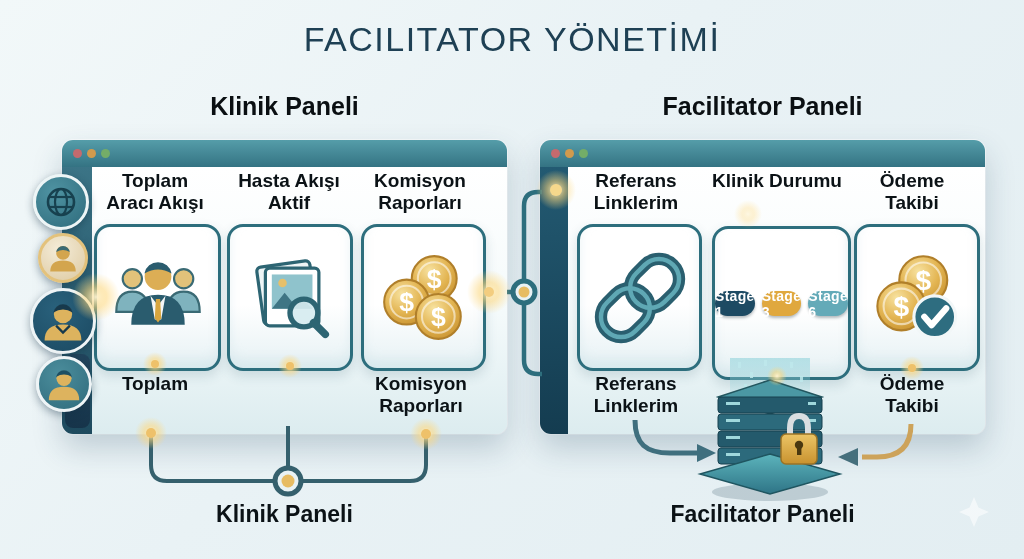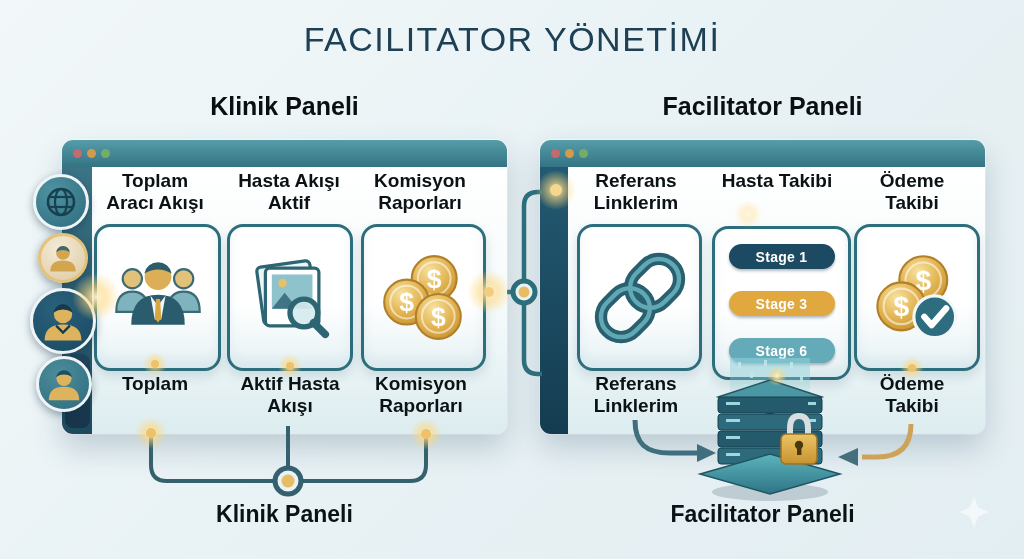--- a/index.html
+++ b/index.html
@@ -27,21 +27,21 @@
     box-shadow:0 3px 8px rgba(15,45,65,.4);z-index:4;}
   
   .col-h{position:absolute;top:170px;text-align:center;font-size:19px;font-weight:700;
     line-height:22px;color:#0b1216;z-index:2;}
   .col-f{position:absolute;top:373px;text-align:center;font-size:19px;font-weight:700;
     line-height:22px;color:#0b1216;z-index:2;}
   .card{position:absolute;top:224px;height:141px;border:3px solid #2d6e7d;border-radius:16px;
     background:linear-gradient(180deg,#ffffff 55%,#e6f1f4 100%);z-index:2;
     box-shadow:0 5px 12px rgba(40,80,100,.16),inset 0 -8px 12px rgba(160,200,210,.20);
     display:flex;align-items:center;justify-content:center;}
-  .stage-inner{display:flex;flex-direction:column;gap:22px;width:100%;padding-top:1px;}
+  .stage-inner{display:flex;flex-direction:row;gap:7px;width:100%;padding-top:1px;}
   .pill{width:106px;height:25px;border-radius:13px;color:#ffffff;font-size:14px;font-weight:700;
     letter-spacing:.3px;display:flex;align-items:center;justify-content:center;margin:0 auto;
     box-shadow:0 2px 3px rgba(10,30,40,.30);}
   .bottom-label{position:absolute;top:501px;font-size:23px;font-weight:700;color:#0b1216;
     text-align:center;z-index:6;}
   .overlay{position:absolute;left:0;top:0;z-index:6;pointer-events:none;}
   .server-wrap{position:absolute;left:680px;top:352px;z-index:5;}
 </style>
 </head>
 <body>
@@ -158,24 +158,20 @@
         <circle cx="60" cy="64" r="22" fill="url(#goldG)" stroke="#b07f2a" stroke-width="2"></circle>
         <circle cx="60" cy="64" r="16" fill="none" stroke="rgba(255,255,255,.55)" stroke-width="2"></circle>
         <text x="60" y="73" text-anchor="middle" font-size="26" font-weight="bold" fill="#ffffff" font-family="Liberation Sans, sans-serif">$</text>
       </g>
     </svg>
   </div>
 
   <div class="col-f" style="left:85px;width:140px;">
     <div>Toplam</div>
   </div>
-  <div class="col-f" style="left:215px;width:150px;">
-    <div>Aktif Hasta</div>
-    <div>Akışı</div>
-  </div>
   <div class="col-f" style="left:351px;width:140px;">
     <div>Komisyon</div>
     <div>Raporları</div>
   </div>
 
   <div class="window" style="left:540px;">
     <div class="titlebar">
       <span class="tdot" style="left:11px;background:#c56a6e;"></span>
       <span class="tdot" style="left:25px;background:#d19a4d;"></span>
       <span class="tdot" style="left:39px;background:#74ad68;"></span>
@@ -183,21 +179,21 @@
     <div class="win-body">
       <div class="strip strip-right"></div>
     </div>
   </div>
 
   <div class="col-h" style="left:566px;width:140px;">
     <div>Referans</div>
     <div>Linklerim</div>
   </div>
   <div class="col-h" style="left:697px;width:160px;">
-    <div>Hasta Takibi</div>
+    <div>Klinik Durumu</div>
   </div>
   <div class="col-h" style="left:842px;width:140px;">
     <div>Ödeme</div>
     <div>Takibi</div>
   </div>
 
   <div class="card" style="left:577px;width:119px;">
     <svg width="96" height="96" viewBox="0 0 86 86">
       <g transform="rotate(45 43 43)">
         <rect x="25" y="1" width="36" height="47" rx="18" fill="none" stroke="#2a5f6f" stroke-width="11"></rect>

